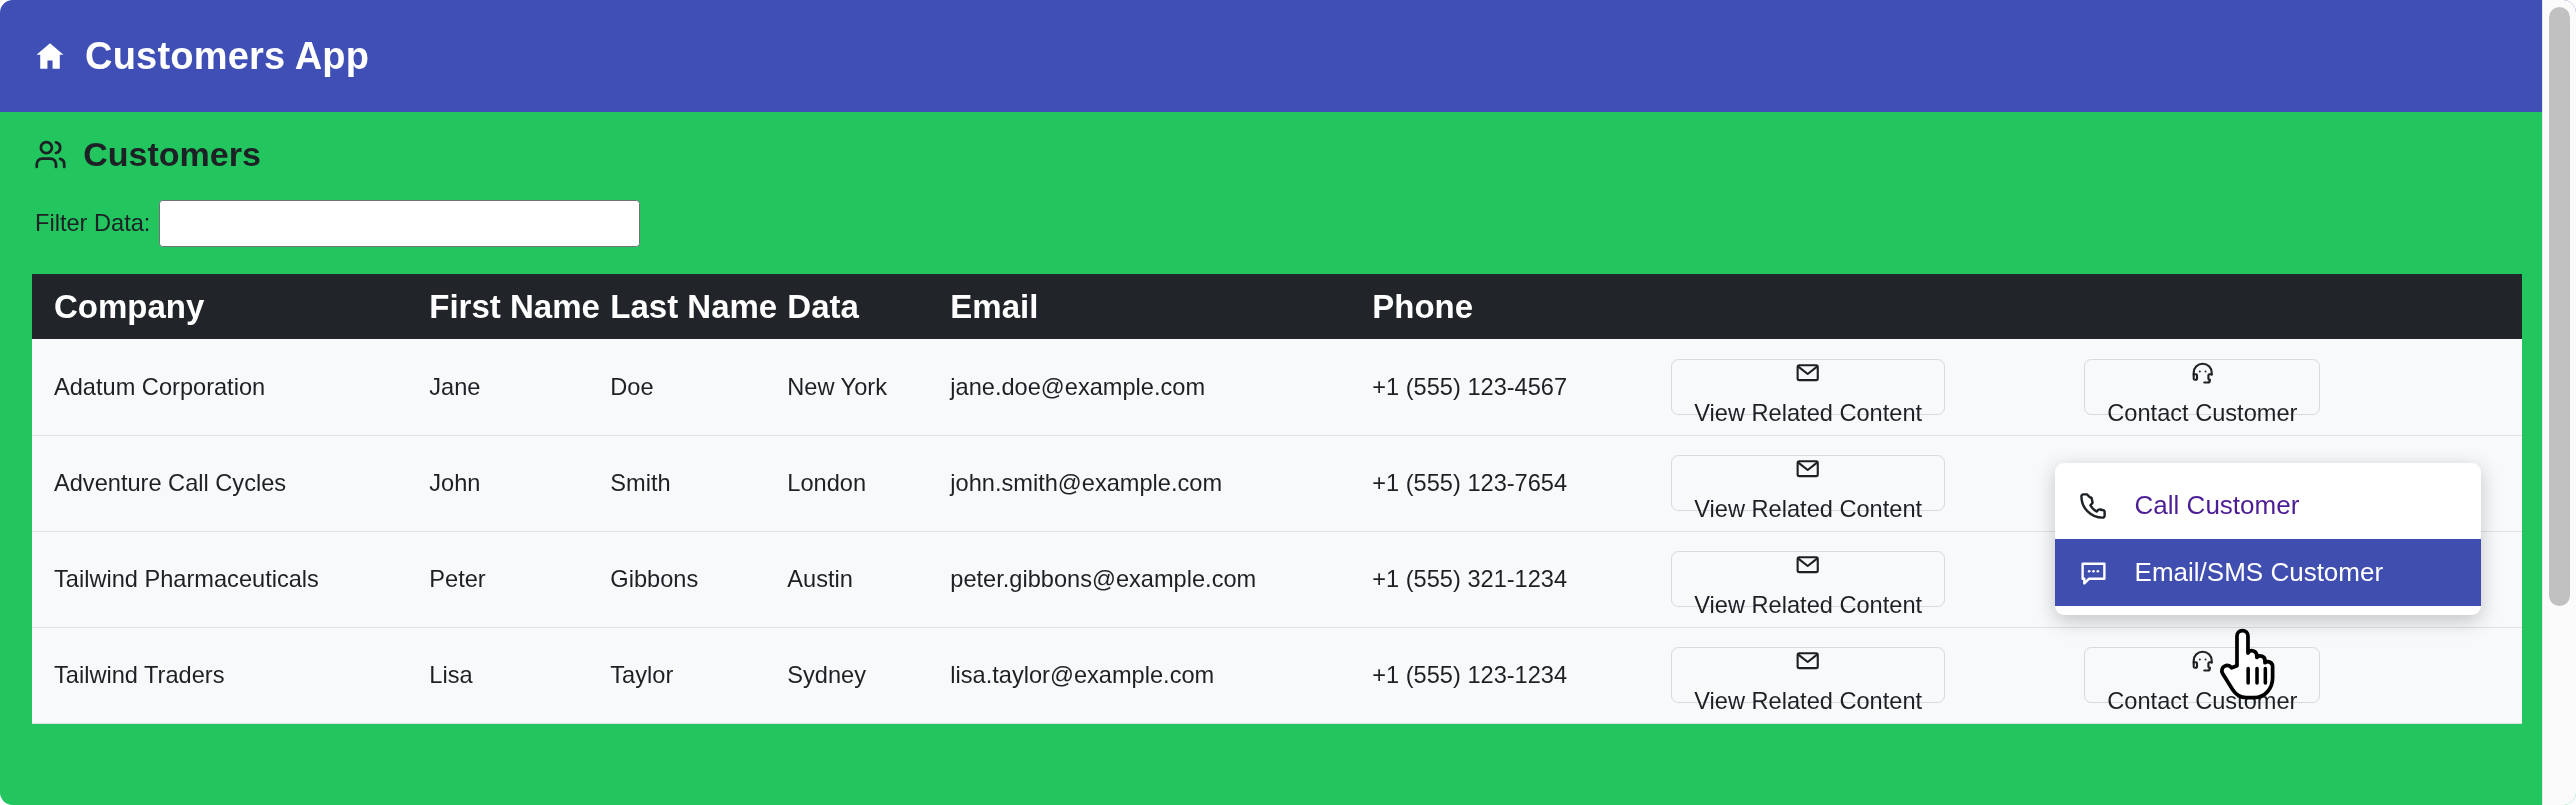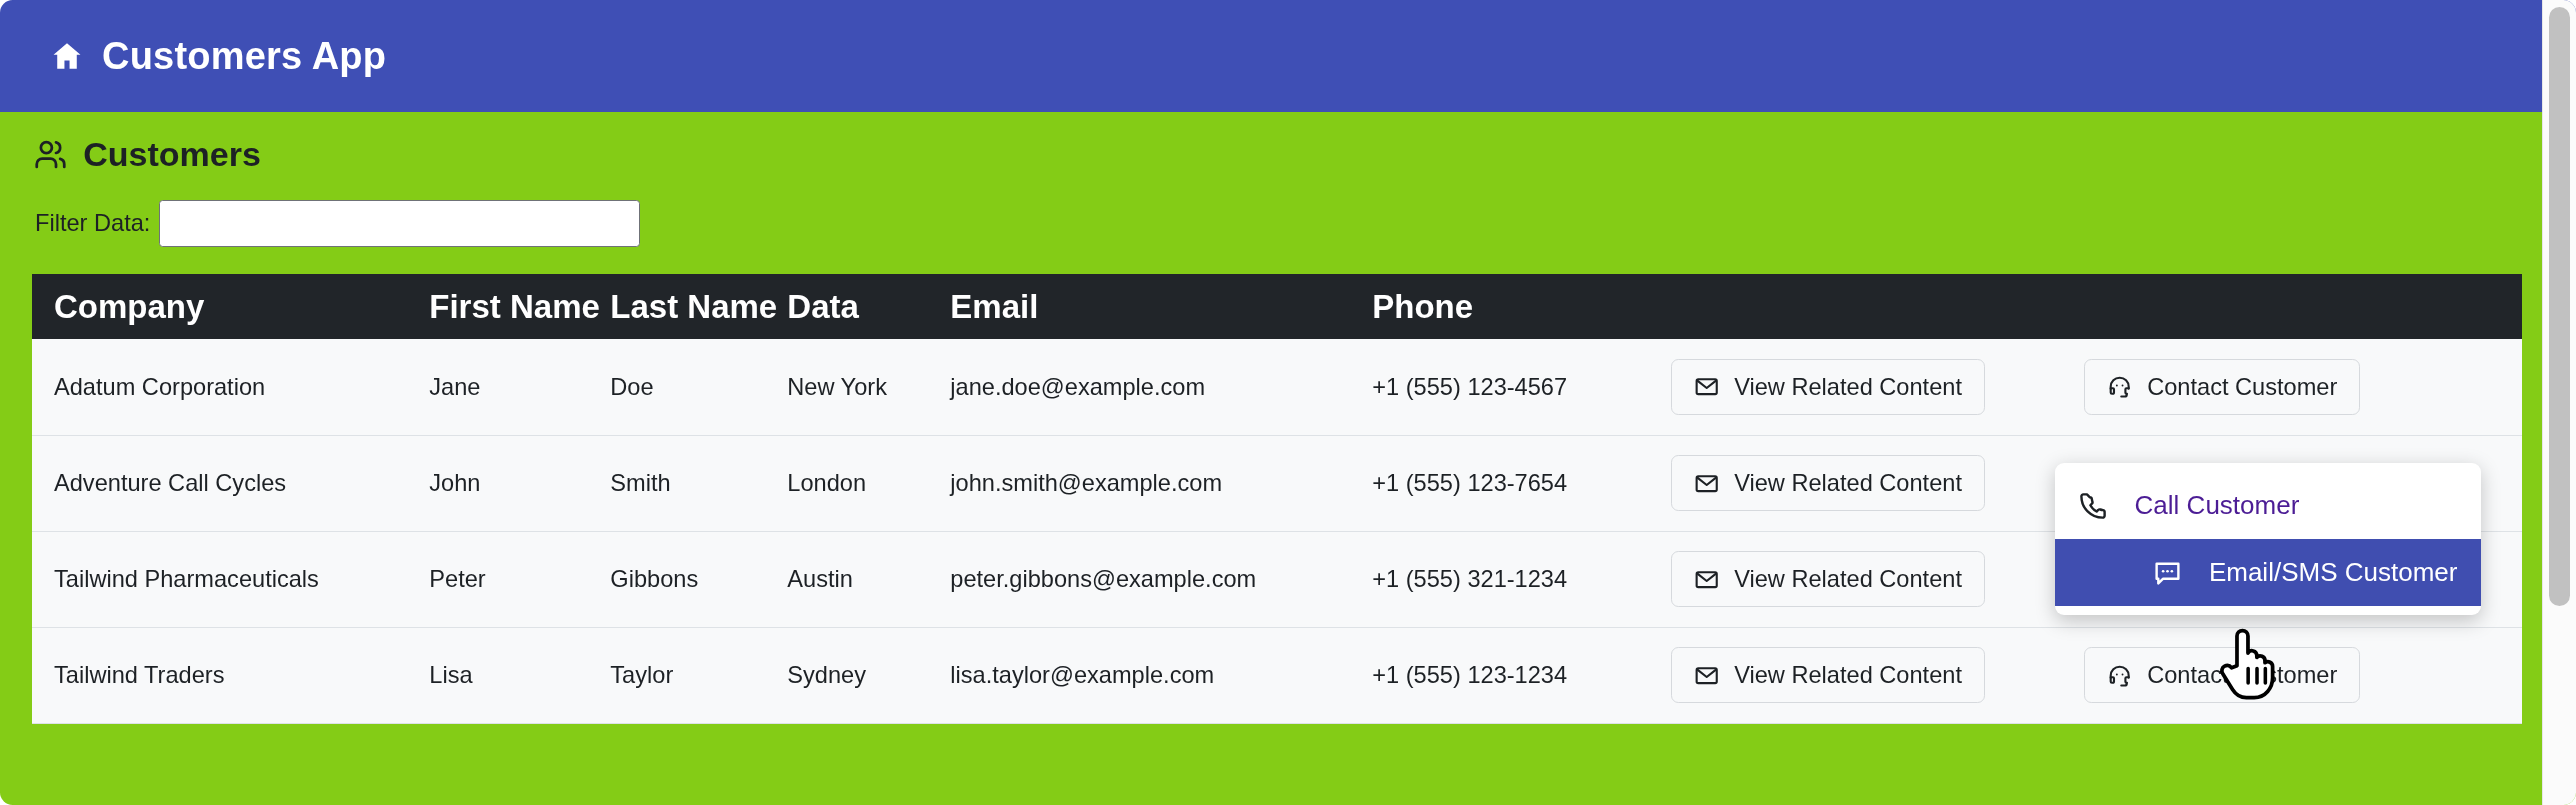--- a/index.html
+++ b/index.html
@@ -19,36 +19,36 @@
     border-radius: 12.7px;
     overflow: hidden;
   }
 
   
   #appbar {
     height: 112px;
     background: #3f4fb5;
     display: flex;
     align-items: center;
-    padding-left: 50px;
+    padding-left: 33px;
     gap: 18px;
   }
   #appbar .home-ico { width: 34px; height: 34px; display:block; }
   #appbar .title {
     color: #ffffff;
     font-size: 38px;
     font-weight: bold;
     letter-spacing: 0.2px;
     line-height: 1;
   }
 
   
   #page {
     padding: 25.4px 0 0 0;
-    background: #84cc16;
+    background: #22c55e;
     height: 693px;
     position: relative;
   }
 
   #section-head {
     display: flex;
     align-items: center;
     gap: 16.3px;
     padding-left: 34px;
     margin-bottom: 29px;
@@ -142,20 +142,21 @@
     padding: 0 22px;
     border: 0.9px solid #d6d9dd;
     border-radius: 7.3px;
     background: #f8f9fa;
     color: #1d2125;
     font-size: 23.6px;
     font-family: "Liberation Sans", sans-serif;
     font-weight: normal;
     cursor: pointer;
     white-space: nowrap;
+    flex-direction: column;
   }
   .btn svg { display:block; flex: 0 0 auto; }
 
   
   #contact-menu {
     position: absolute;
     left: 2055px;
     top: 463px;
     width: 426px;
     background: #ffffff;
@@ -171,21 +172,20 @@
     gap: 27px;
     height: 67px;
     padding: 0 23.6px;
     font-size: 26px;
     color: #4c1d95;
     cursor: pointer;
   }
   #contact-menu .mi.sel {
     background: #404eb0;
     color: #ffffff;
-    justify-content: flex-end;
   }
   #contact-menu .mi svg { display:block; flex:0 0 auto; }
 
   
   #cursor {
     position: absolute;
     left: 2216px;
     top: 624px;
     width: 65px;
     height: 78px;

